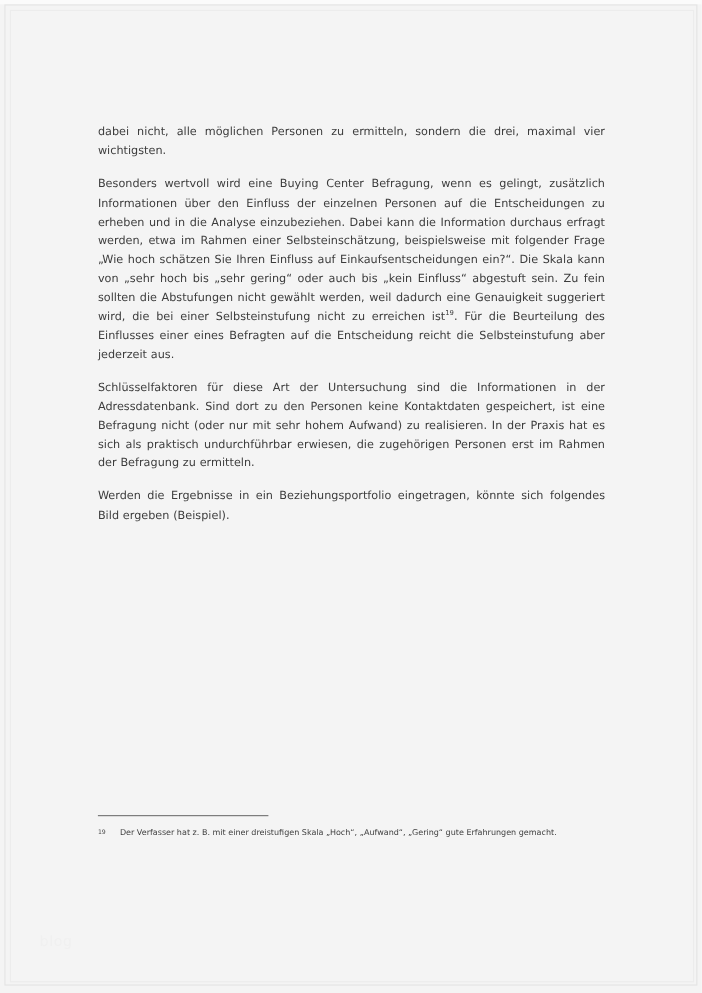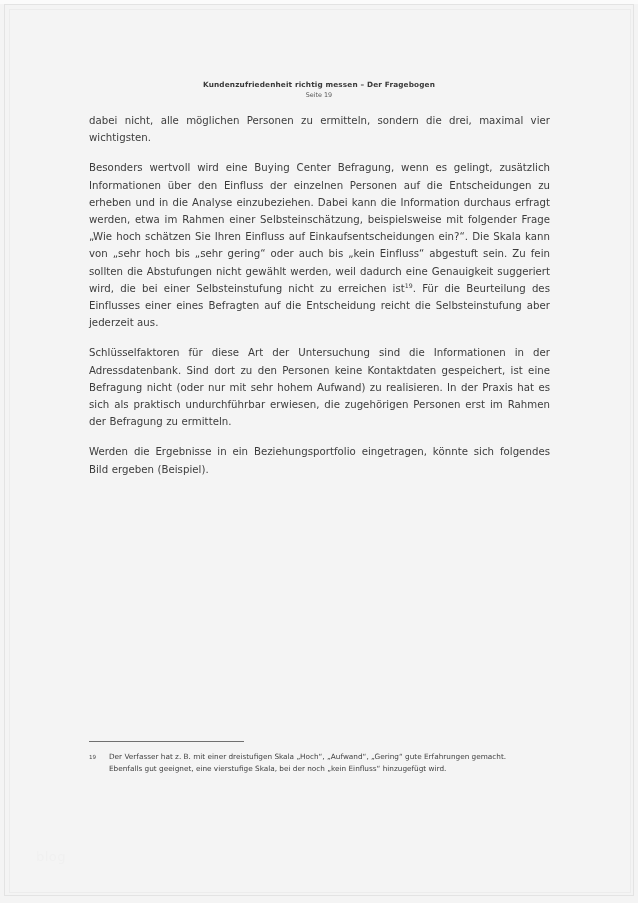--- a/index.html
+++ b/index.html
@@ -150,43 +150,38 @@
 </style>
 </head>
 <body>
 
 <div id="page">
 
   <div class="frame-top-edge"></div>
   <div class="frame-outer"></div>
   <div class="frame-inner"></div>
 
-  <div id="runninghead">
-    <div class="rh-title">Kundenzufriedenheit richtig messen – Der Fragebogen</div>
-    <div class="rh-page">Seite 19</div>
-  </div>
 
   <div id="content">
 
     <p class="para">dabei nicht, alle möglichen Personen zu ermitteln, sondern die drei, maximal vier wichtigsten.</p>
 
     <p class="para"><span>Besonders wertvoll wird eine Buying Center Befragung, wenn es gelingt, zusätzlich Informationen über den Einfluss der einzelnen Personen auf die Entscheidungen zu erheben und in die Analyse einzubeziehen. Dabei kann die Information durchaus erfragt werden, etwa im Rahmen einer Selbsteinschätzung, beispielsweise mit folgender Frage „Wie hoch schätzen Sie Ihren Einfluss auf Einkaufsentscheidungen ein?“. Die Skala kann von „sehr hoch bis „sehr gering“ oder auch bis „kein Einfluss“ abgestuft sein. Zu fein sollten die Abstufungen nicht gewählt werden, weil dadurch eine Genauigkeit suggeriert wird, die bei einer Selbsteinstufung nicht zu erreichen ist</span><sup class="fnmark">19</sup><span>. Für die Beurteilung des Einflusses einer eines Befragten auf die Entscheidung reicht die Selbsteinstufung aber jederzeit aus.</span></p>
 
     <p class="para">Schlüsselfaktoren für diese Art der Untersuchung sind die Informationen in der Adressdatenbank. Sind dort zu den Personen keine Kontaktdaten gespeichert, ist eine Befragung nicht (oder nur mit sehr hohem Aufwand) zu realisieren. In der Praxis hat es sich als praktisch undurchführbar erwiesen, die zugehörigen Personen erst im Rahmen der Befragung zu ermitteln.</p>
 
     <p class="para">Werden die Ergebnisse in ein Beziehungsportfolio eingetragen, könnte sich folgendes Bild ergeben (Beispiel).</p>
 
   </div>
 
   <div id="footnote-area">
     <div id="footnote-rule"></div>
     <div class="fn-row">
       <div class="fn-num">19</div>
       <div class="fn-text">
         <span class="fn-line">Der Verfasser hat z. B. mit einer dreistufigen Skala „Hoch“, „Aufwand“, „Gering“ gute Erfahrungen gemacht.</span>
-        <span class="fn-line">Ebenfalls gut geeignet, eine vierstufige Skala, bei der noch „kein Einfluss“ hinzugefügt wird.</span>
       </div>
     </div>
   </div>
 
   <div id="watermark">blog</div>
 
 </div>
 
 </body></html>

